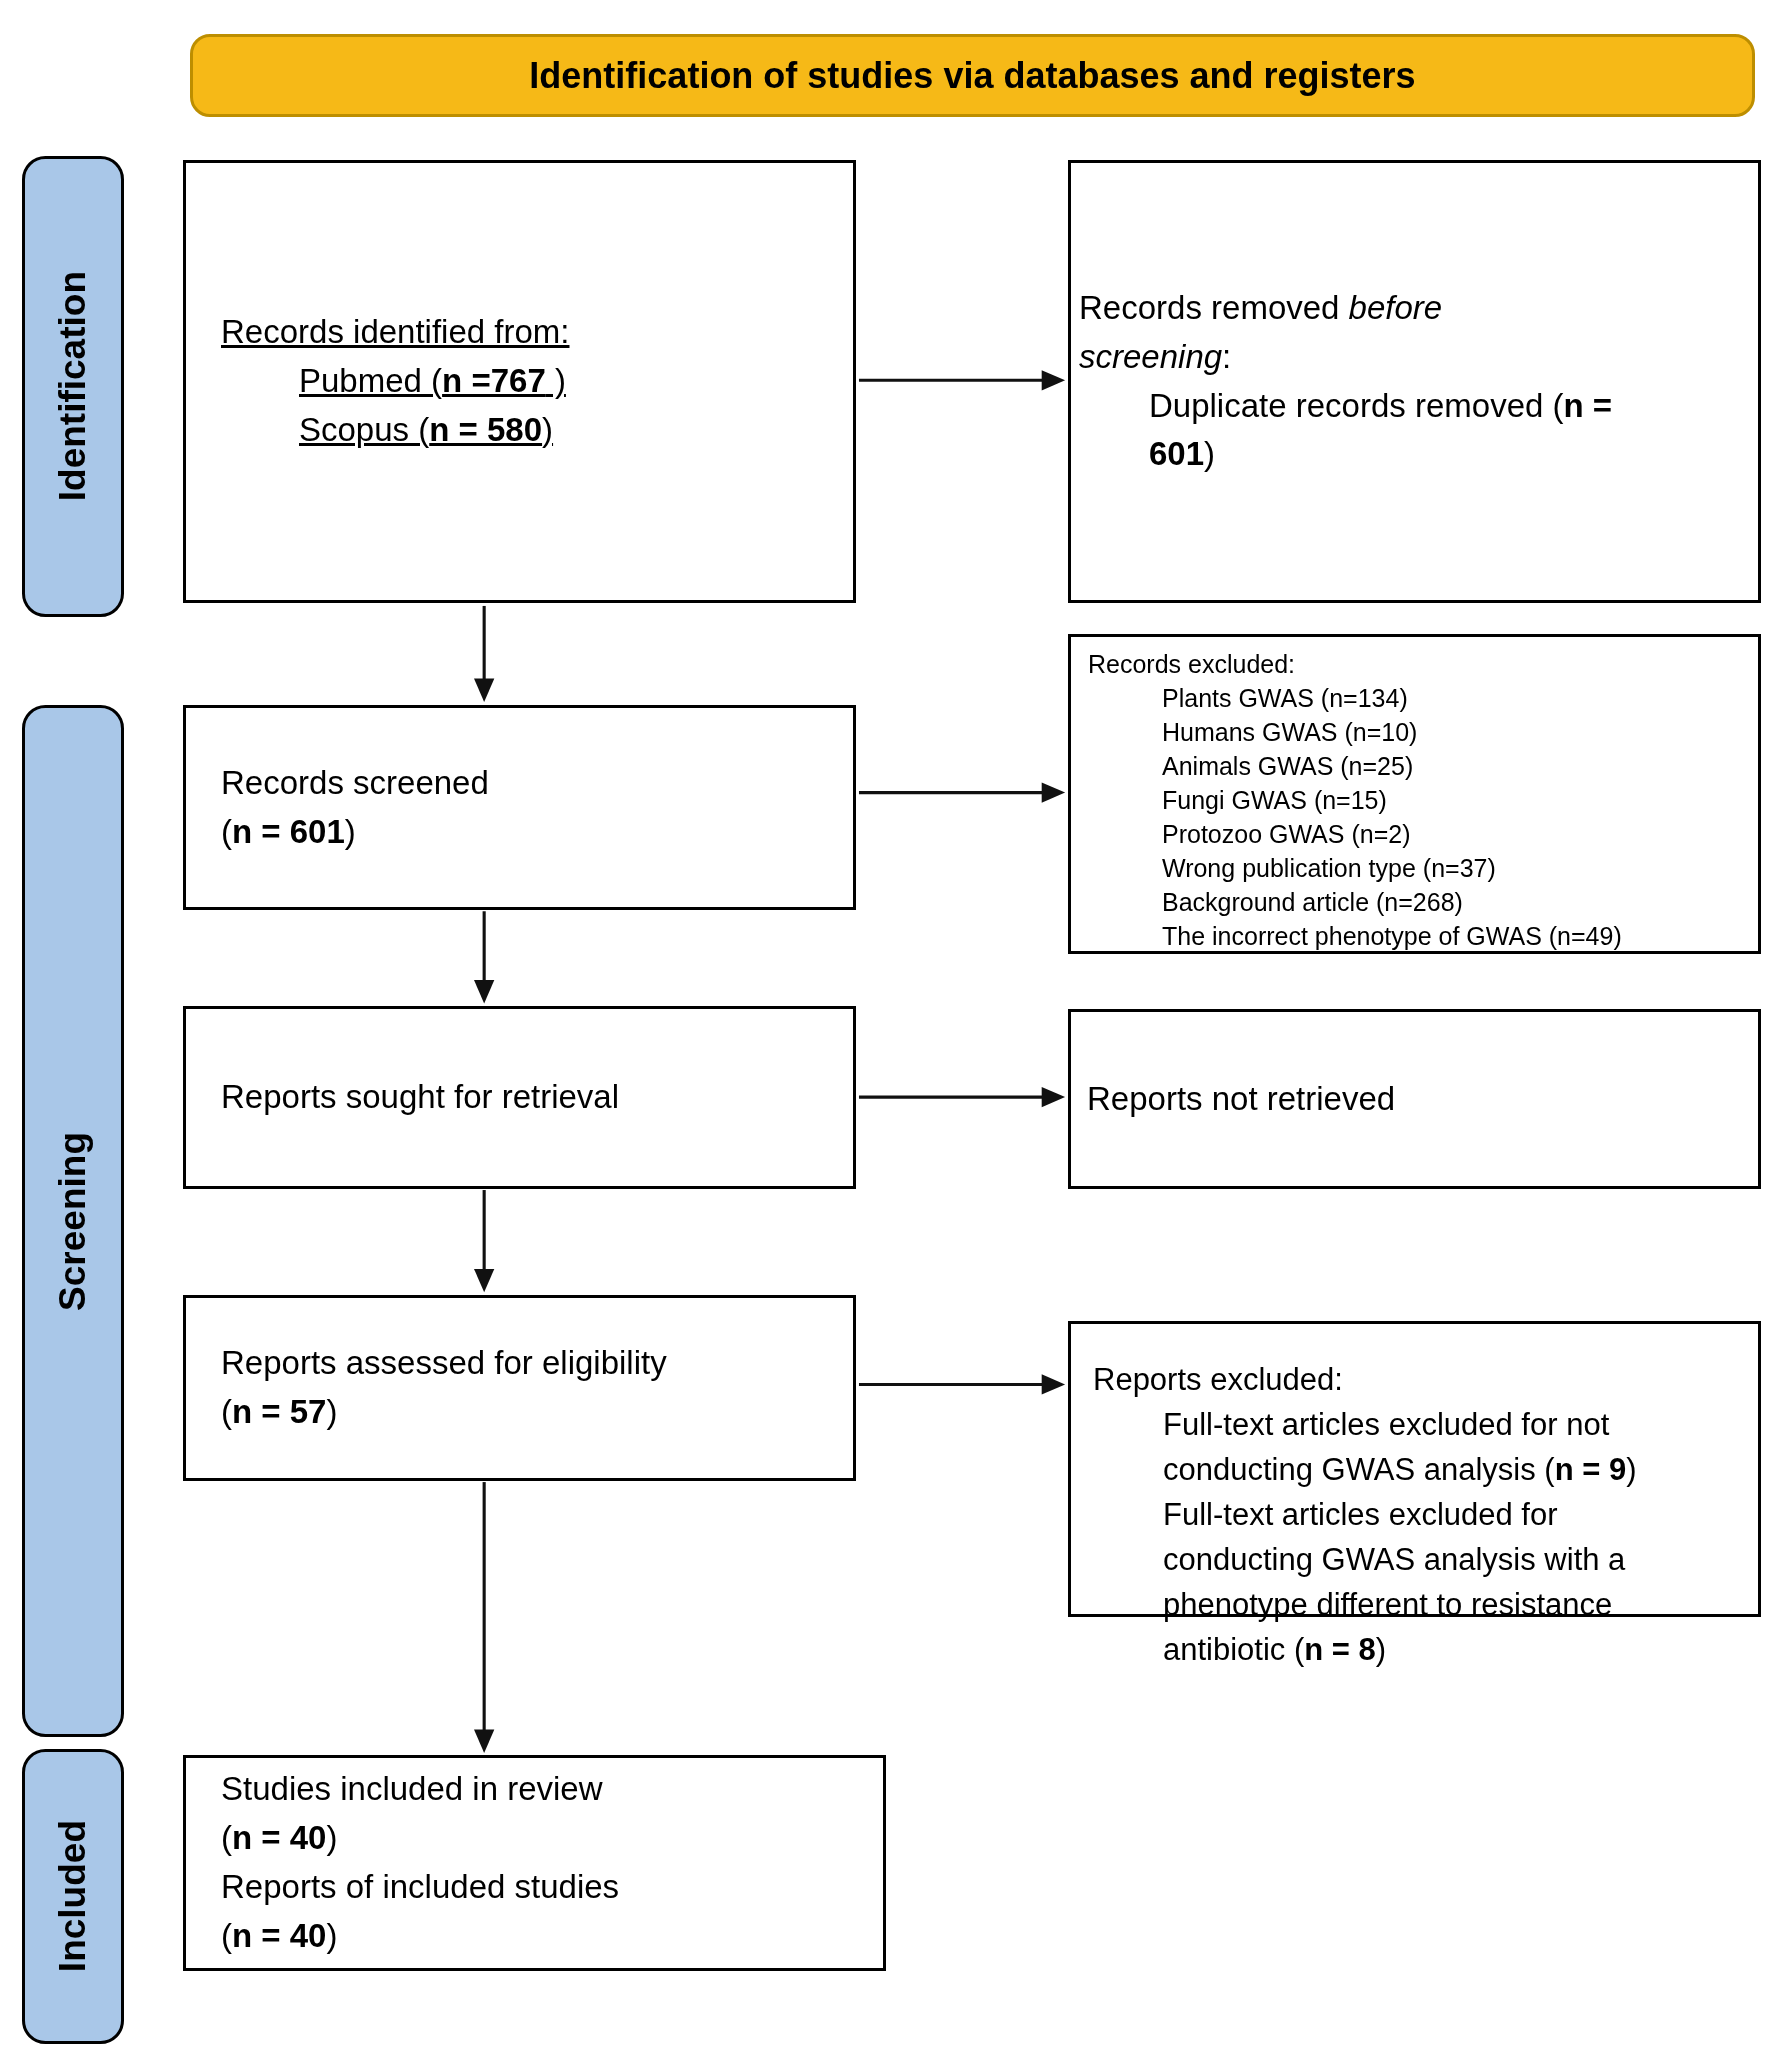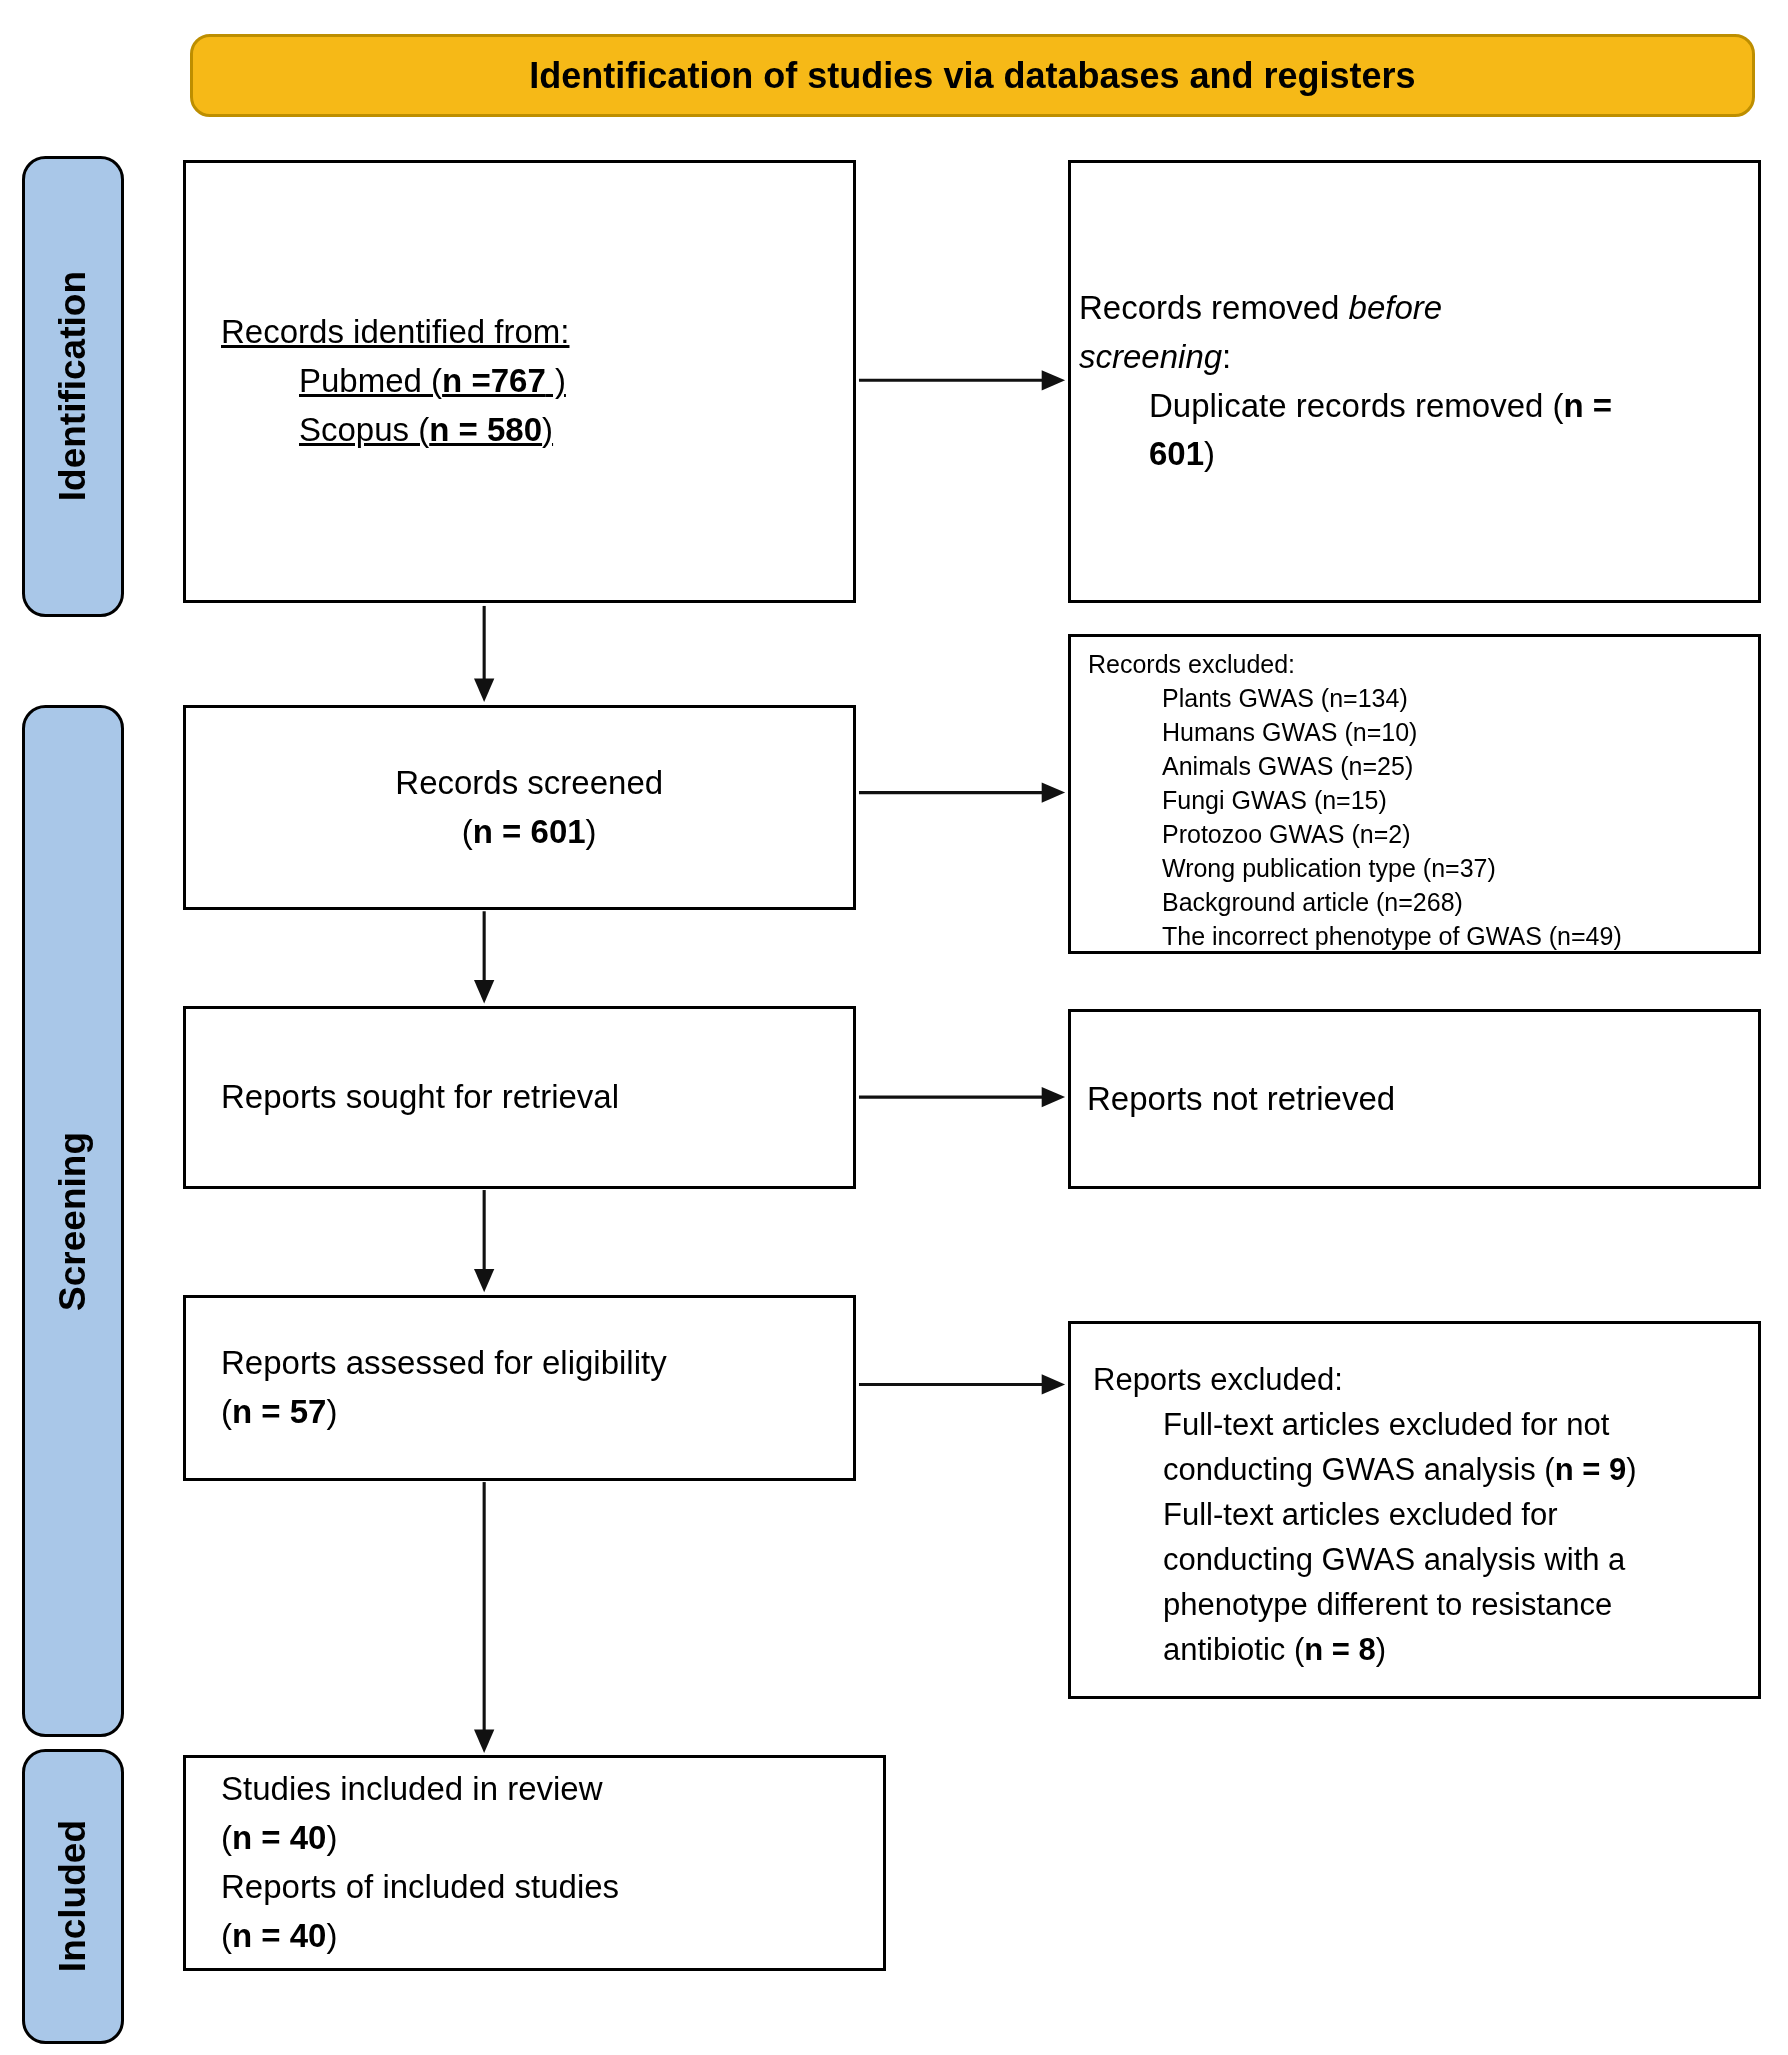--- a/index.html
+++ b/index.html
@@ -29,28 +29,28 @@
   .stage-included       { left:22px; top:1749px; width:102px; height:295px; }
   
   .fbox {
     position:absolute; background:#fff; border:3.9px solid #000;
     box-sizing:border-box; font-size:33px; line-height:1.48;
     display:flex; flex-direction:column; justify-content:center;
     padding-left:35px; padding-right:15.6px;
   }
   .b1 { left:183px;  top:160px;  width:673px; height:443px;text-decoration:underline; }
   .b2 { left:1068px; top:160px;  width:693px; height:443px; padding-left:8px; }
-  .b3 { left:183px;  top:705px;  width:673px; height:205px;text-align:center; }
+  .b3 { left:183px;  top:705px;  width:673px; height:205px; }
   .b4 { left:1068px; top:634px;  width:693px; height:320px;
         justify-content:center; padding:11px 7.8px 0 17px;
         font-size:25px; line-height:34px; }
   .b5 { left:183px;  top:1006px; width:673px; height:183px; }
   .b6 { left:1068px; top:1009px; width:693px; height:180px; padding-left:16px; }
   .b7 { left:183px;  top:1295px; width:673px; height:186px; }
-  .b8 { left:1068px; top:1321px; width:693px; height:378px;
+  .b8 { left:1068px; top:1321px; width:693px; height:296px;
         justify-content:flex-start; padding:33px 7.8px 0 22px;
         font-size:31px; line-height:45px; }
   .b9 { left:183px;  top:1755px; width:703px; height:216px; }
   .ind  { margin-left:78px; }
   .ind2 { margin-left:70px;  max-width:484px; }
   .ind4 { margin-left:74px;  }
   .ind8 { margin-left:70px;  max-width:547px; }
   .t2   { max-width:453px; }
   .bn { font-weight:bold; }
   .it { font-style:italic; }

